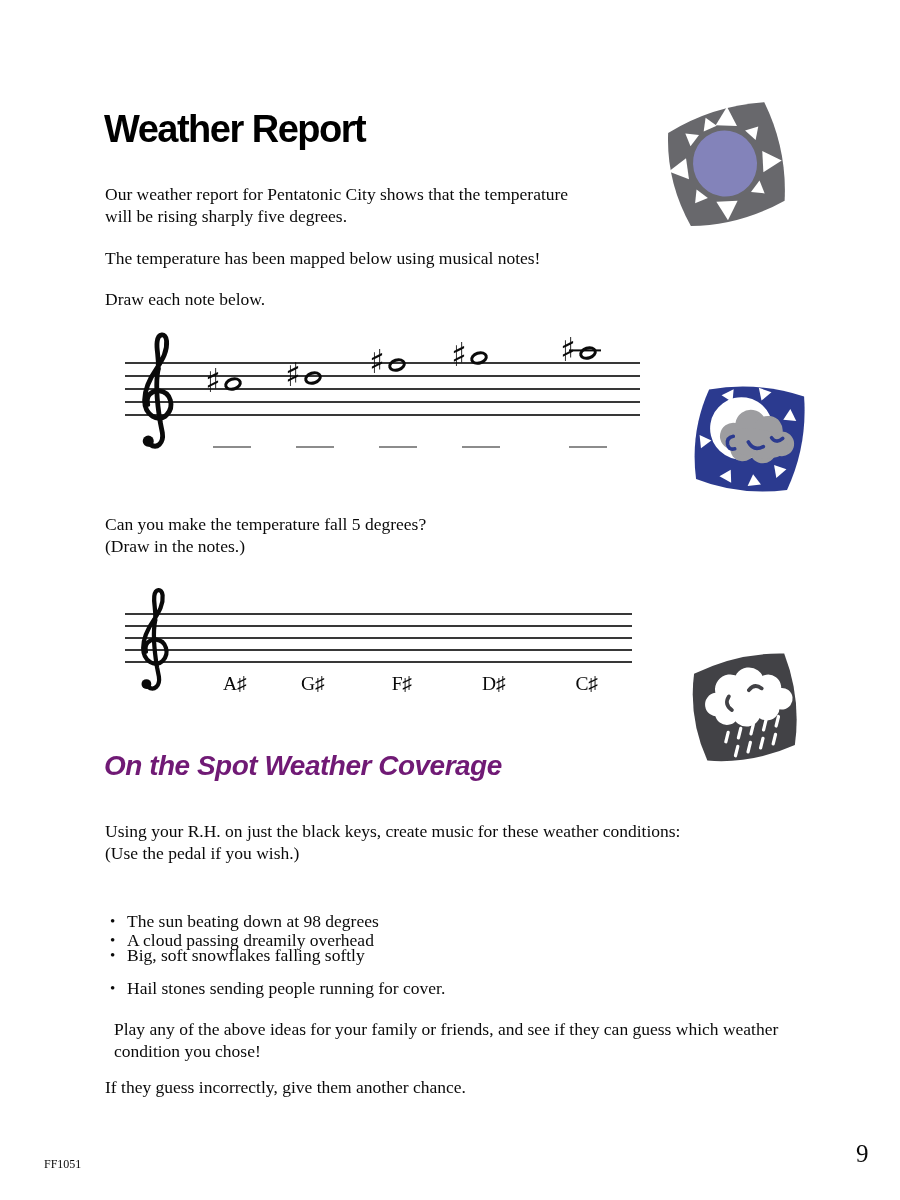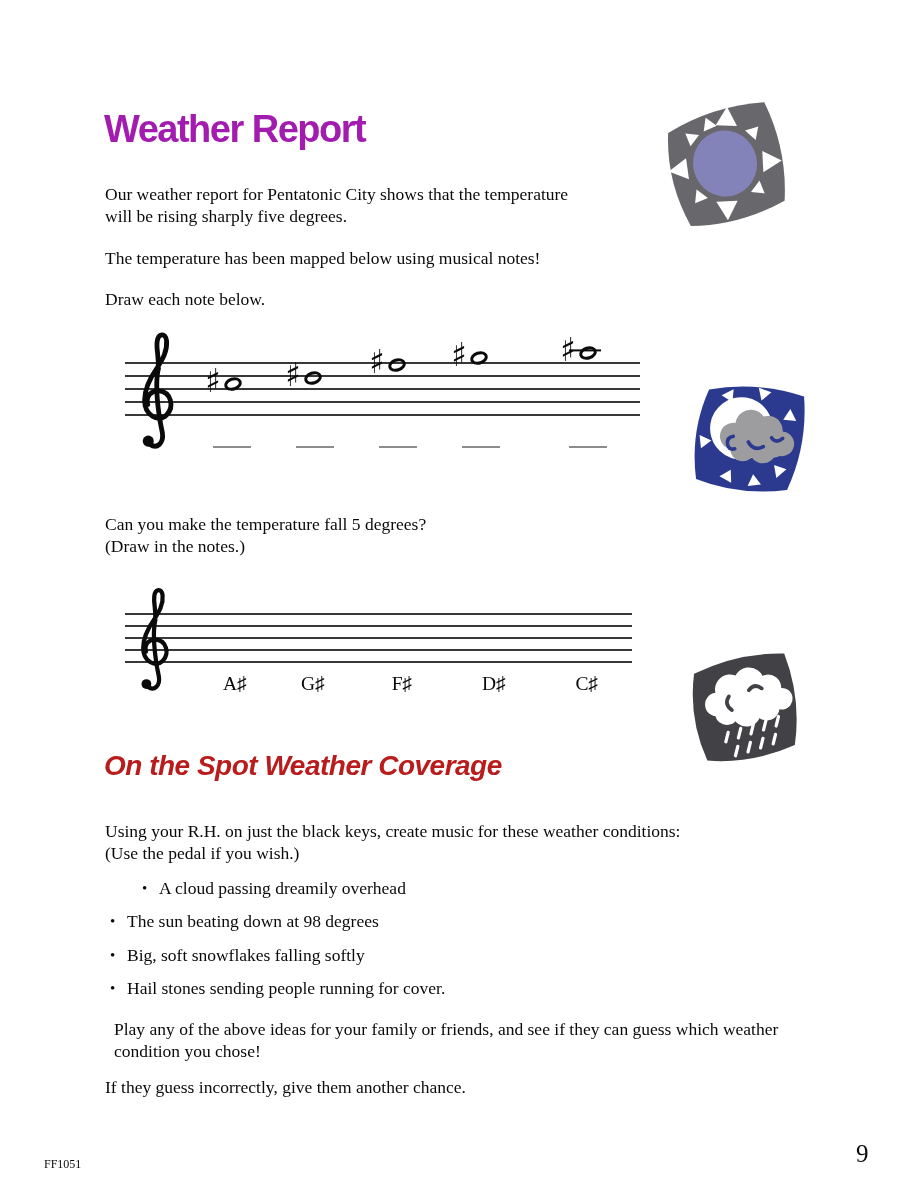--- a/index.html
+++ b/index.html
@@ -1,32 +1,32 @@
 <!DOCTYPE html>
 <html><head>
 <meta charset="utf-8">
 <style>
   html,body{margin:0;padding:0;background:#ffffff;}
   .page{position:relative;width:900px;height:1200px;background:#ffffff;overflow:hidden;
         font-family:"Liberation Serif",serif;color:#0a0a0a;}
 
   
   #title{position:absolute;left:104px;top:108px;font-family:"Liberation Sans",sans-serif;
-         font-weight:bold;font-size:38px;letter-spacing:-1.5px;color:#a21caf;}
+         font-weight:bold;font-size:38px;letter-spacing:-1.5px;color:#000000;}
   .para{position:absolute;font-size:17.5px;line-height:22px;white-space:nowrap;}
   #p-intro{left:105px;top:183px;}
   #p-mapped{left:105px;top:247px;}
   #p-name{left:105px;top:288px;}
   #p-fall{left:105px;top:513px;}
   #h2{position:absolute;left:104px;top:750px;font-family:"Liberation Sans",sans-serif;
-      font-weight:bold;font-style:italic;font-size:28px;letter-spacing:-0.5px;color:#b91c1c;}
+      font-weight:bold;font-style:italic;font-size:28px;letter-spacing:-0.5px;color:#701a75;}
   #p-rh{left:105px;top:820px;}
   .bullet{position:absolute;left:110px;font-size:17.5px;white-space:nowrap;}
   .bdot{display:inline-block;width:17px;font-size:15px;vertical-align:1px;}
-  #bul-0{top:878px;margin-left:32px;} #bul-1{top:911px;} #bul-2{top:945px;} #bul-3{top:978px;}
+  #bul-0{top:930px;} #bul-1{top:911px;} #bul-2{top:945px;} #bul-3{top:978px;}
   #p-play{left:114px;top:1018px;}
   #p-guess{left:105px;top:1076px;text-align:center;}
   #p-fun{left:105px;top:1110px;}
   #footer-left{position:absolute;left:44px;top:1157px;font-size:12px;}
   #page-num{position:absolute;left:856px;top:1140px;font-size:25px;}
 
   
   .staff{position:absolute;left:125px;}
   #staff1{top:330px;width:515px;height:135px;}
   #staff2{top:585px;width:507px;height:130px;}

